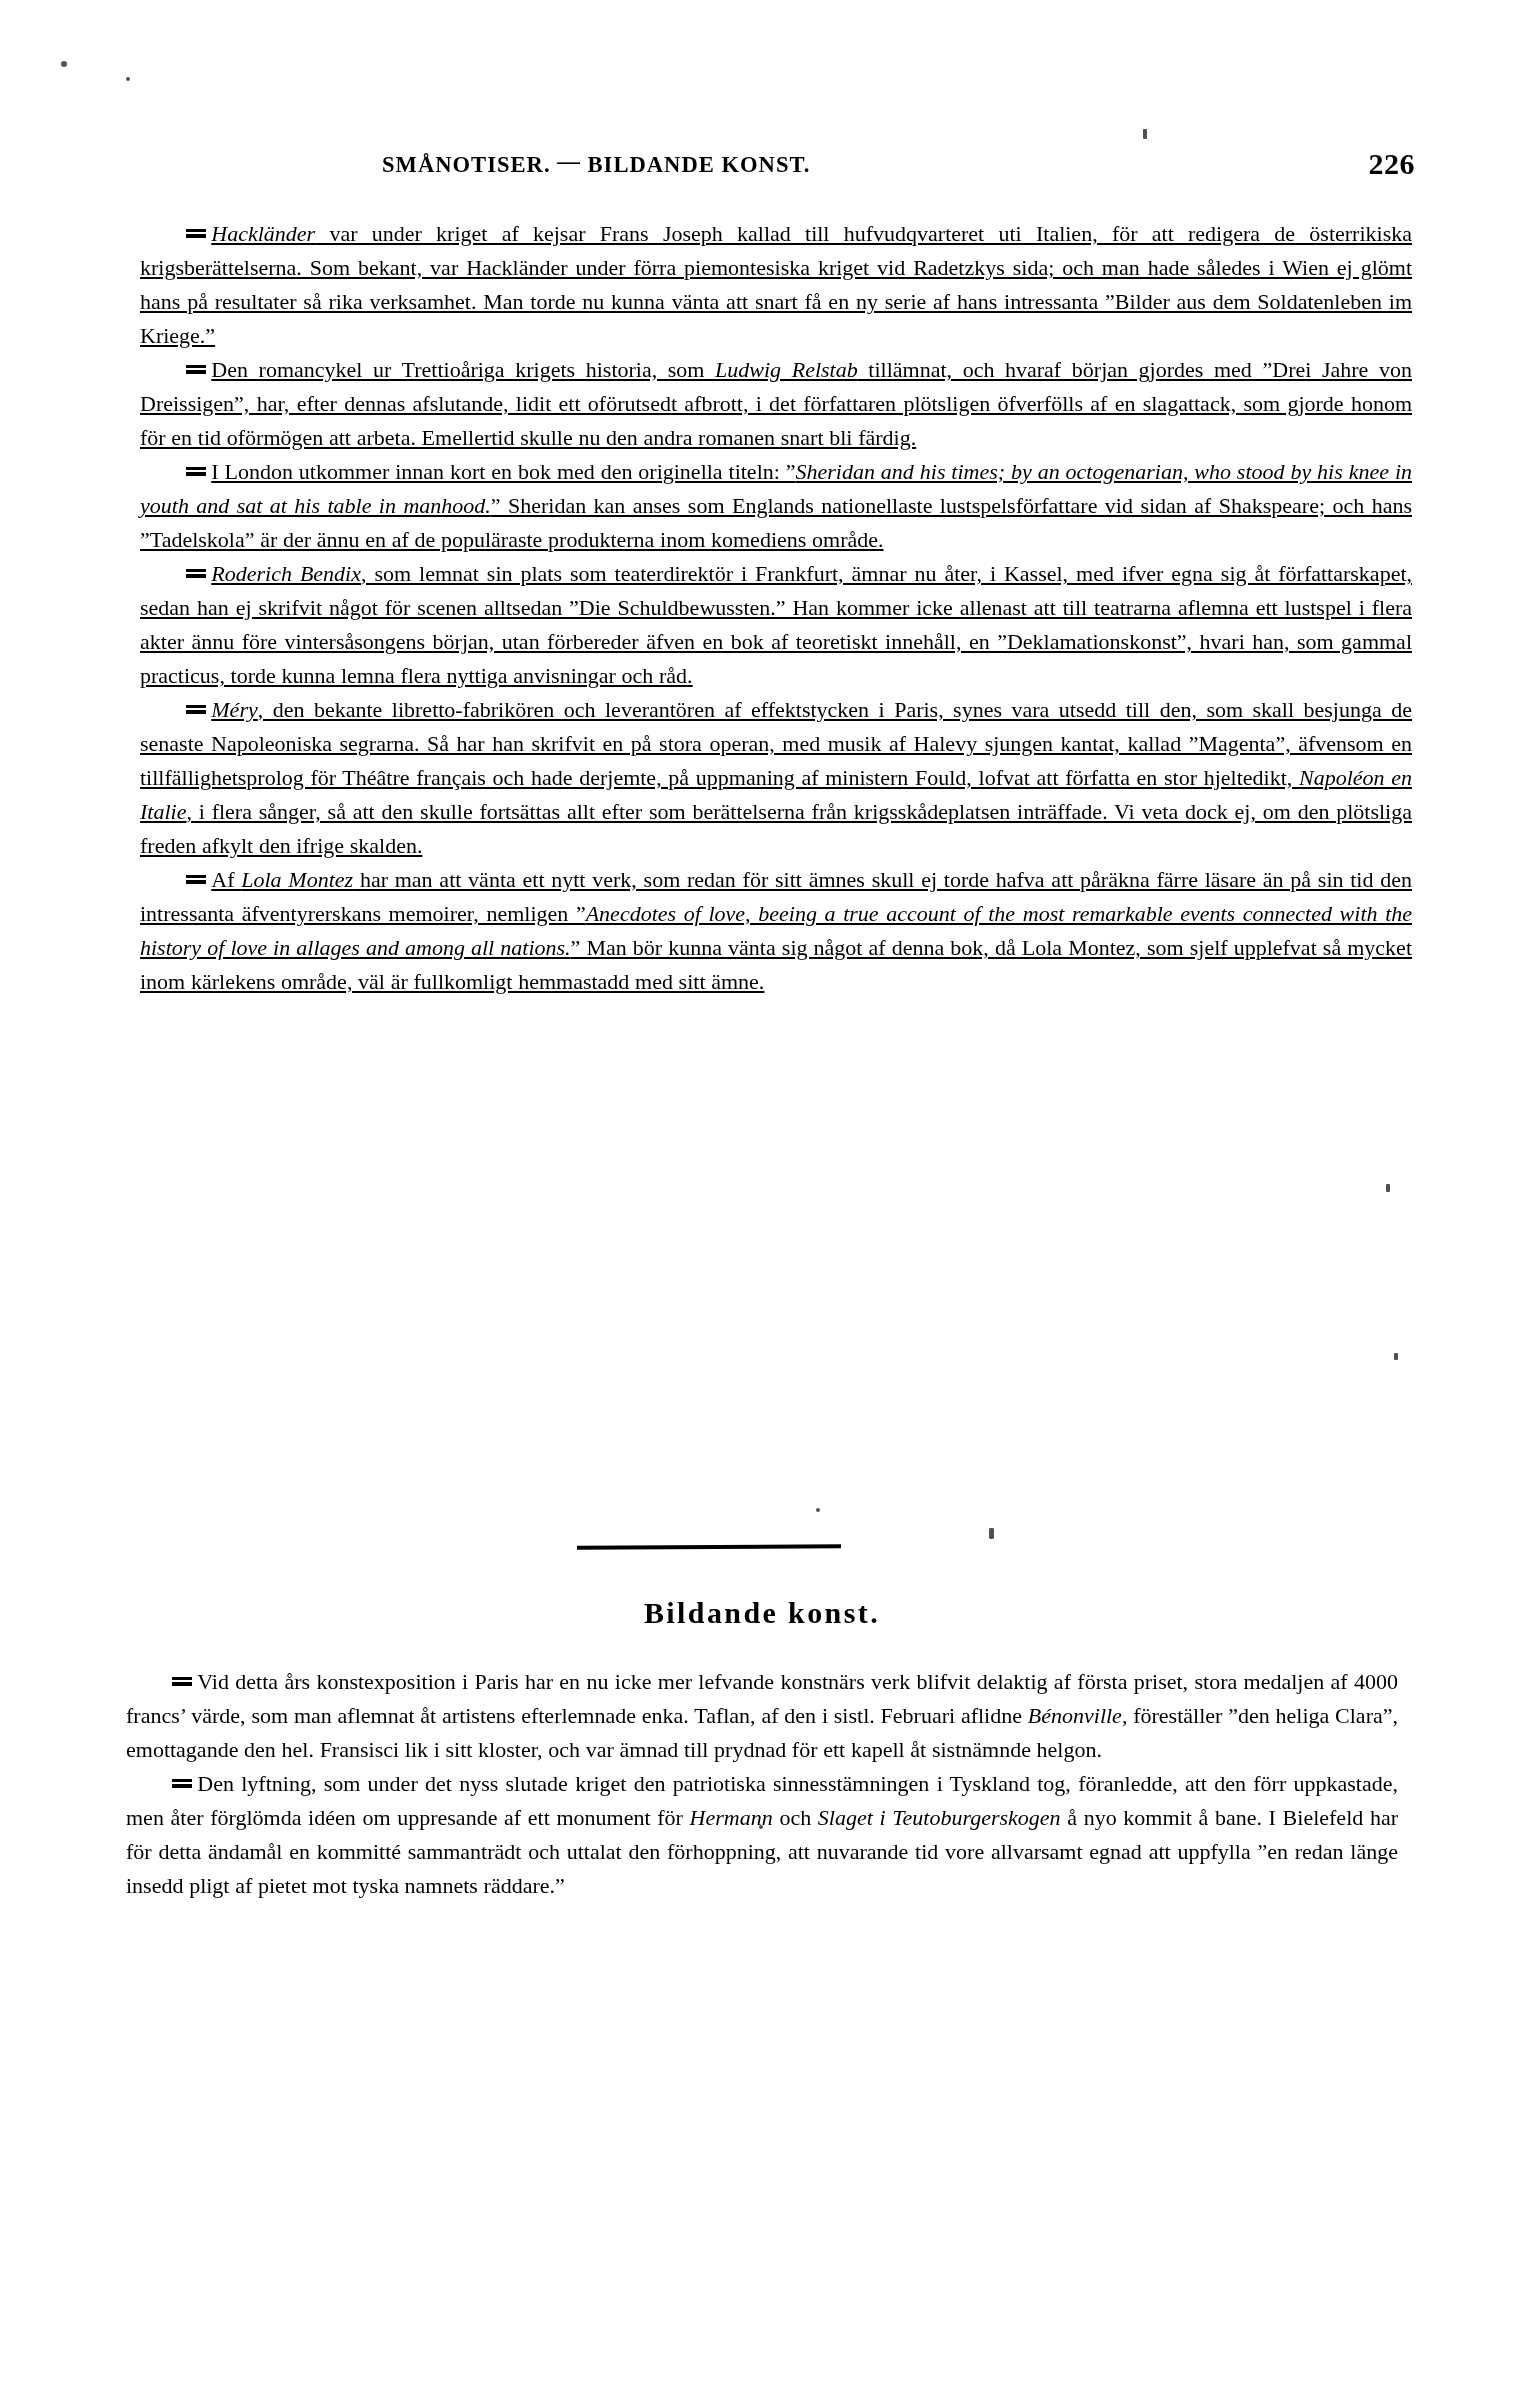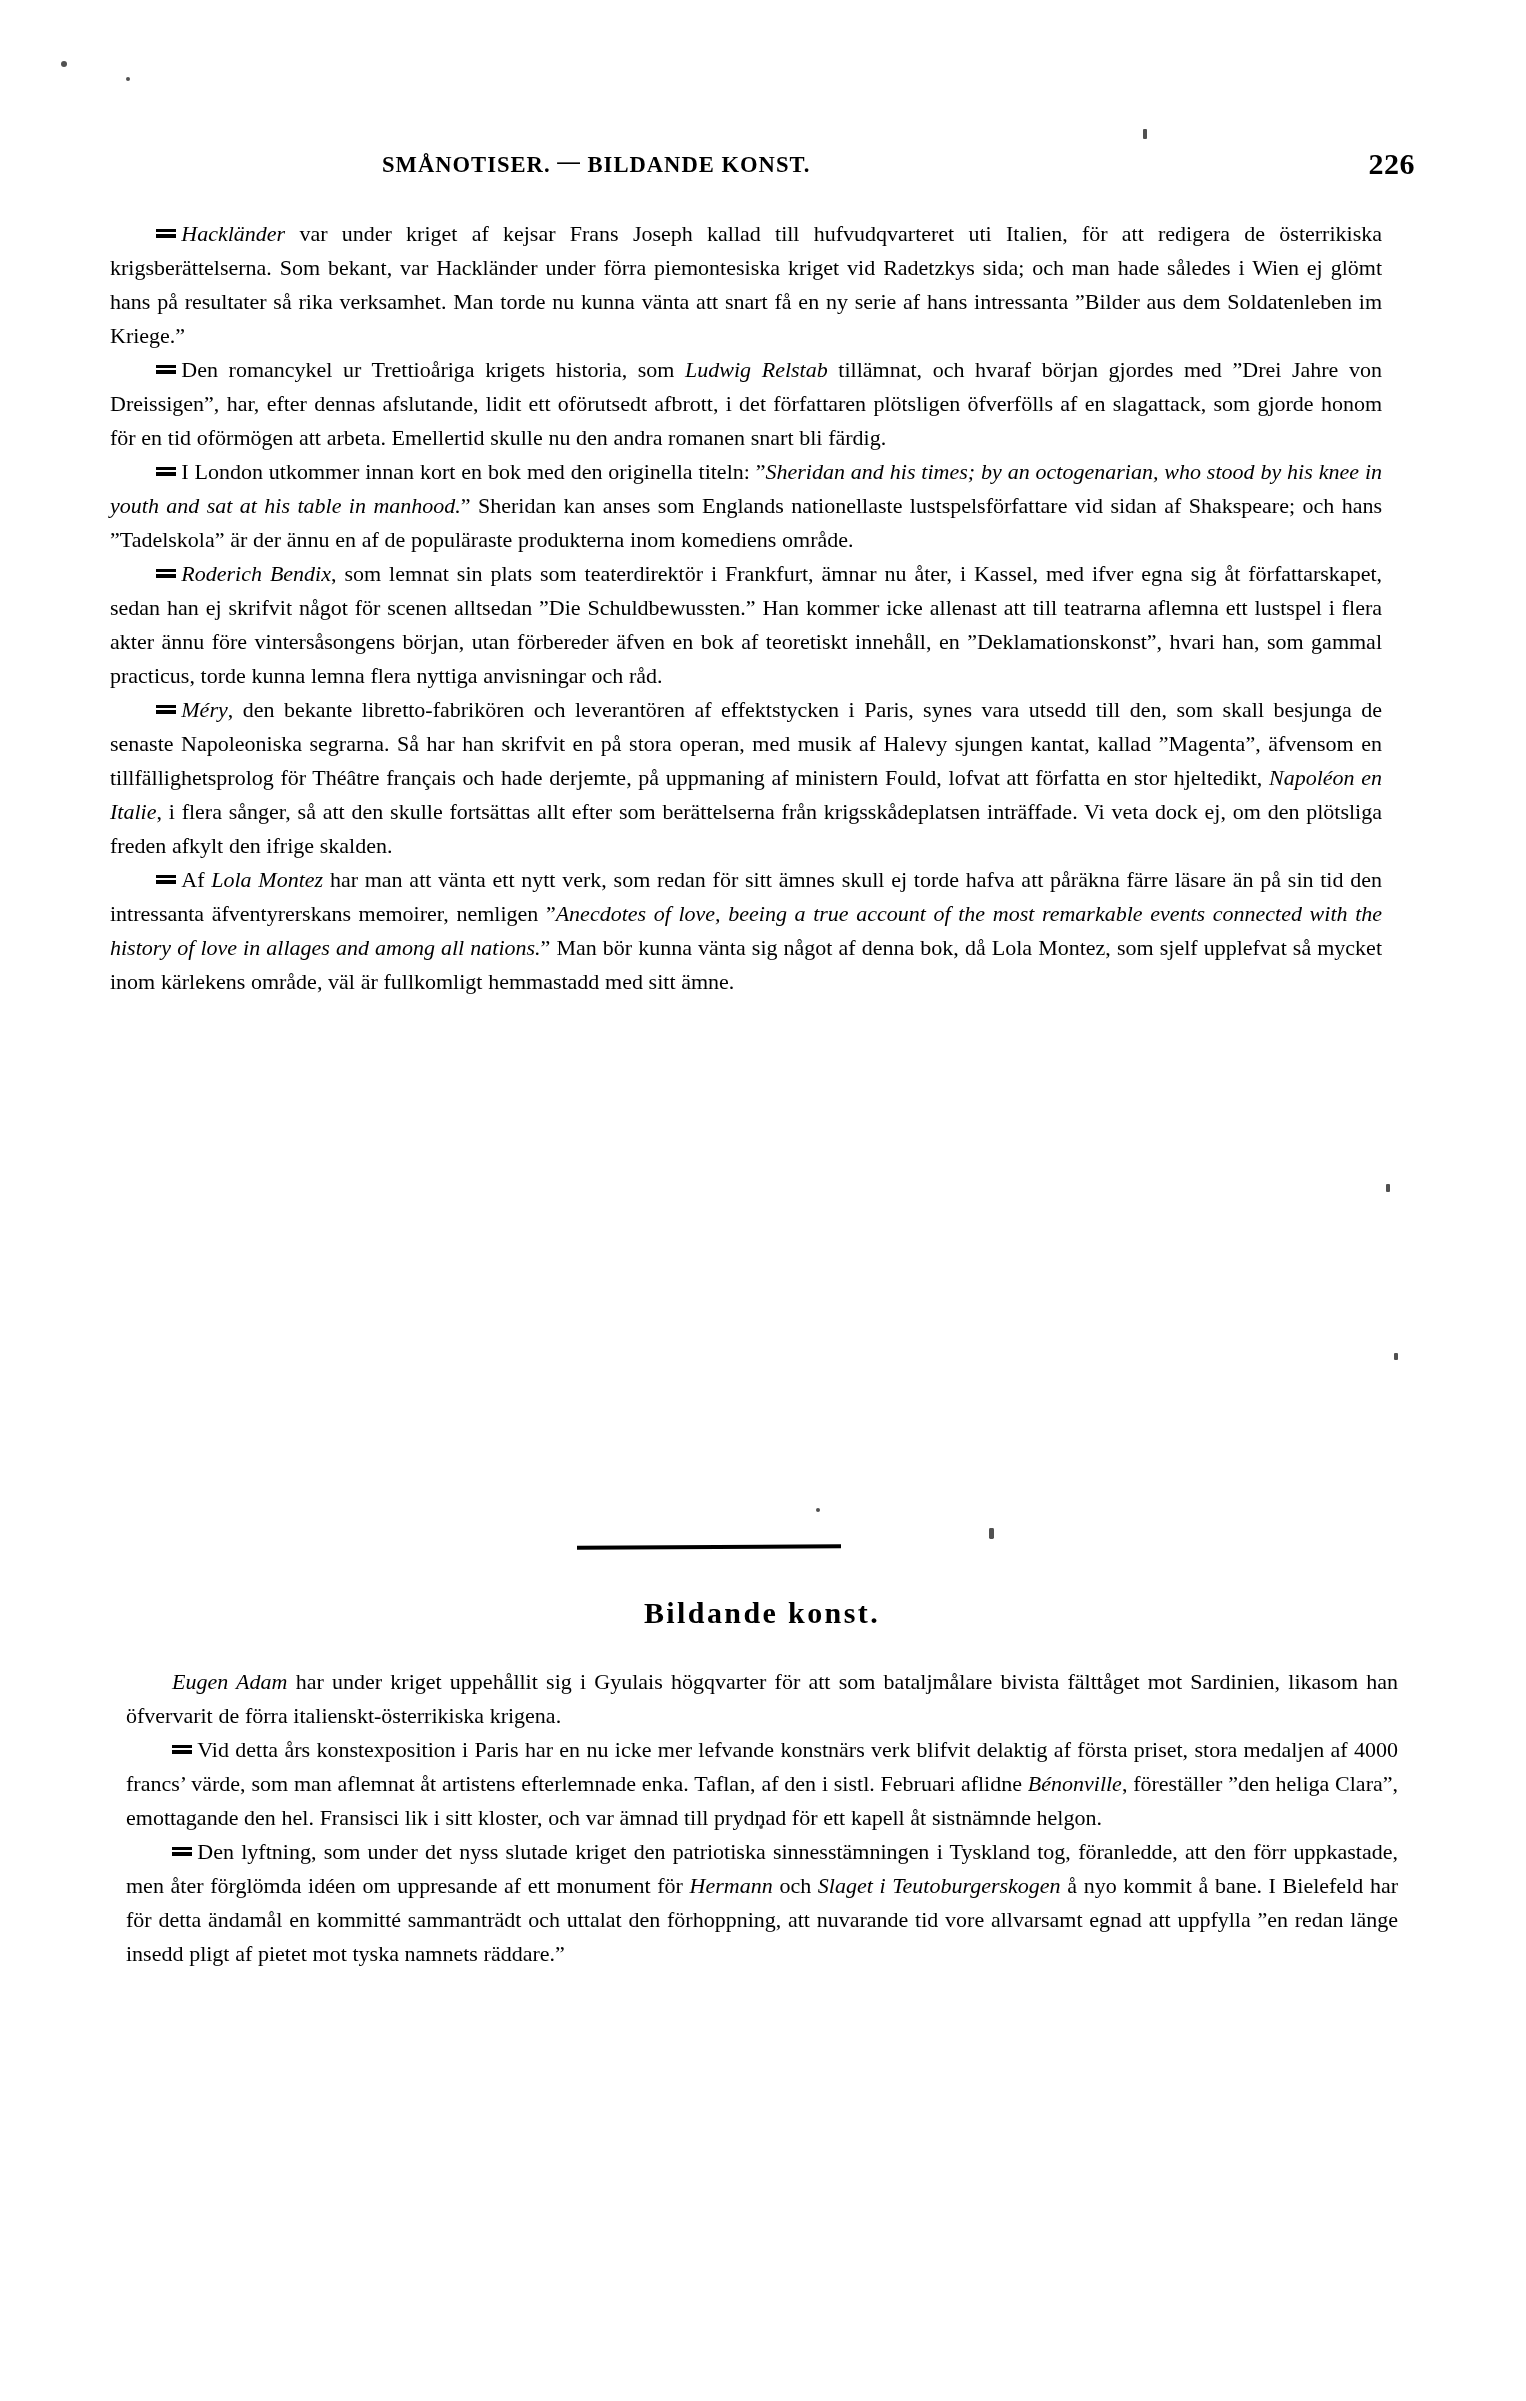--- a/index.html
+++ b/index.html
@@ -63,23 +63,24 @@
     right: 0;
     top: -4.8px;
     font-size: 30px;
     font-weight: bold;
     letter-spacing: 0.5px;
   }
 
   
   .column {
     position: absolute;
-    left: 110px;
+    left: 140px;
     top: 217px;
     width: 1272px;
+    text-decoration: underline;
   }
 
   p.para {
     margin: 0;
     font-size: 22px;
     line-height: 34px;
     text-align: justify;
     text-justify: inter-word;
     text-indent: 46px;
     word-spacing: 0.2px;
@@ -186,21 +187,20 @@
   </div>
 
   <div class="divider-wrap">
     <div class="divider-rule"></div>
   </div>
 
   <div class="section-head">Bildande konst.</div>
 
   <div class="column2">
 
-    <p class="para"><i>Eugen Adam</i><span> har under kriget uppehållit sig i Gyulais högqvarter för att som bataljmålare bivista fälttåget mot Sardinien, likasom han öfvervarit de förra italienskt-österrikiska krigena.</span></p>
 
     <p class="para"><span class="dbldash"></span><span>Vid detta års konstexposition i Paris har en nu icke mer lefvande konstnärs verk blifvit delaktig af första priset, stora medaljen af 4000 francs’ värde, som man aflemnat åt artistens efterlemnade enka. Taflan, af den i sistl. Februari aflidne </span><i>Bénonville</i><span>, föreställer ”den heliga Clara”, emottagande den hel. Fransisci lik i sitt kloster, och var ämnad till prydnad för ett kapell åt sistnämnde helgon.</span></p>
 
     <p class="para"><span class="dbldash"></span><span>Den lyftning, som under det nyss slutade kriget den patriotiska sinnesstämningen i Tyskland tog, föranledde, att den förr uppkastade, men åter förglömda idéen om uppresande af ett monument för </span><i>Hermann</i><span> och </span><i>Slaget i Teutoburgerskogen</i><span> å nyo kommit å bane. I Bielefeld har för detta ändamål en kommitté sammanträdt och uttalat den förhoppning, att nuvarande tid vore allvarsamt egnad att uppfylla ”en redan länge insedd pligt af pietet mot tyska namnets räddare.”</span></p>
 
   </div>
 
 </div>
 
 

